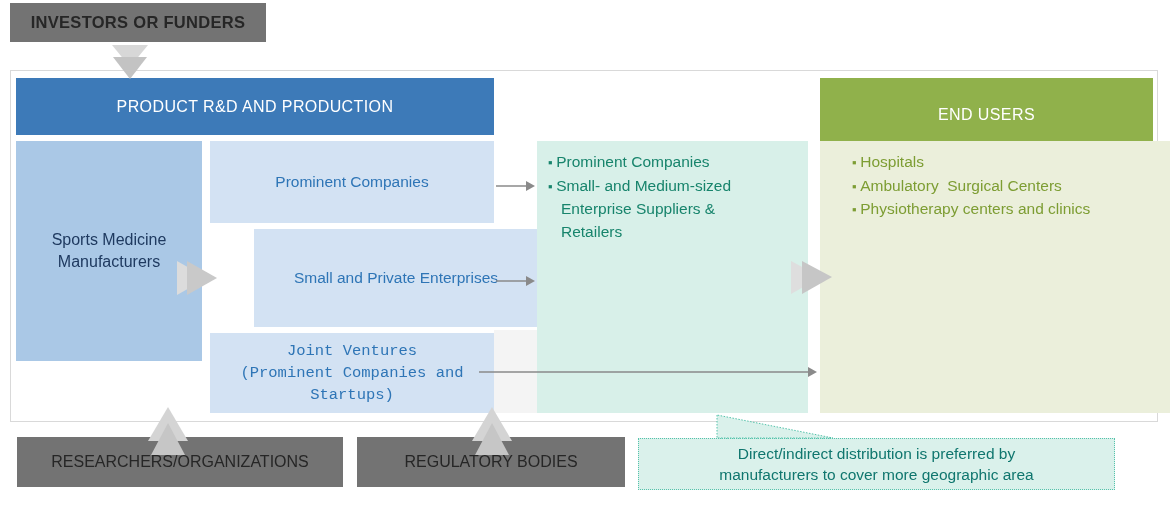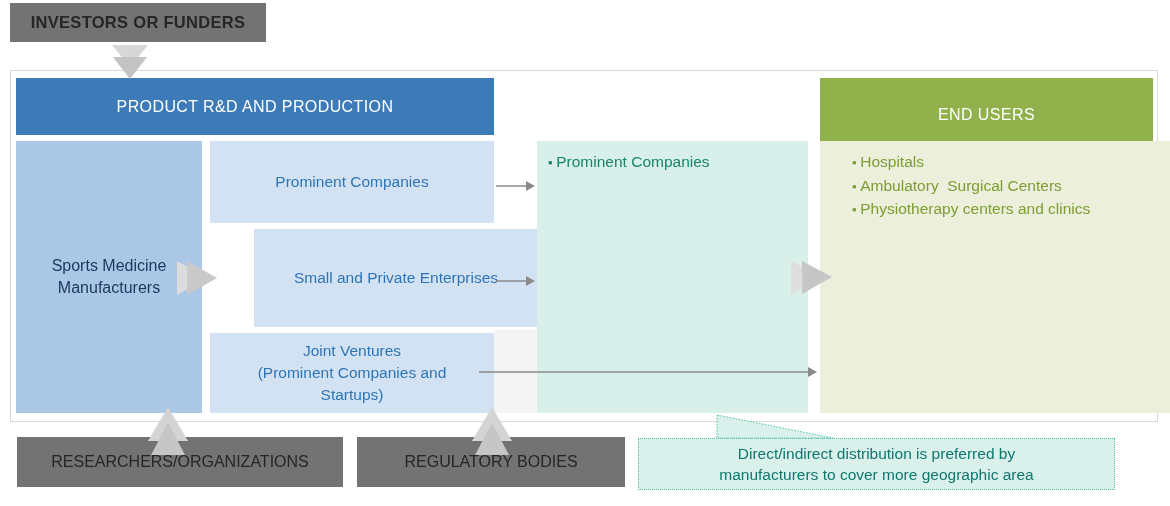--- a/index.html
+++ b/index.html
@@ -23,25 +23,25 @@
   .sec-header{
     display:flex;align-items:center;justify-content:center;color:#ffffff;
     font-size:16px;letter-spacing:.4px;z-index:2;
   }
   .hdr-blue{left:16px;top:78px;width:478px;height:57px;background:#3d7ab8;}
   .hdr-teal{left:537px;top:78px;width:271px;height:57px;background:#38a892;}
   .hdr-olive{left:820px;top:78px;width:333px;height:73px;background:#90b14b;}
 
   
   .box{display:flex;align-items:center;justify-content:center;text-align:center;white-space:pre-line;z-index:2;}
-  .manufacturers{left:16px;top:141px;width:186px;height:272px;background:#aac8e6;color:#1f3a60;font-size:16px;line-height:22px;}
+  .manufacturers{left:16px;top:141px;width:186px;height:220px;background:#aac8e6;color:#1f3a60;font-size:16px;line-height:22px;}
   .channel{left:210px;width:284px;background:#d3e2f3;color:#2e75b6;font-size:15.5px;line-height:22px;}
   .ch1{top:141px;height:82px;}
   .ch2{top:229px;height:98px;margin-left:44px;}
-  .ch3{top:333px;height:80px;}
+  .ch3{top:333px;height:80px;font-family:Liberation Mono, monospace;}
 
   
   .panel{z-index:2;padding:10px 12px 0 11px;}
   .panel-teal{left:537px;top:141px;width:271px;height:272px;background:#d8f0e9;color:#17846c;}
   .panel-olive{left:820px;top:141px;width:384px;height:272px;background:#ebefdb;color:#7d9d33;padding-left:32px;}
   .blist{margin:0;padding:0;list-style:none;font-size:15.5px;line-height:22.5px;}
   .blist li{padding-left:13px;text-indent:-13px;white-space:pre-line;}
   .blist li::before{content:"\25AA\00a0";font-size:13px;}
 
   
@@ -79,20 +79,23 @@
 Manufacturers</div>
   <div class="abs box channel ch1">Prominent Companies</div>
   <div class="abs box channel ch2">Small and Private Enterprises</div>
   <div class="abs box channel ch3">Joint Ventures
 (Prominent Companies and
 Startups)</div>
 
   <div class="abs panel panel-teal">
     <ul class="blist">
       <li>Prominent Companies</li>
+      <li>Small- and Medium-sized
+Enterprise Suppliers &amp;
+Retailers</li>
     </ul>
   </div>
 
   <div class="abs panel panel-olive">
     <ul class="blist">
       <li>Hospitals</li>
       <li>Ambulatory&nbsp; Surgical Centers</li>
       <li>Physiotherapy centers and clinics</li>
     </ul>
   </div>

